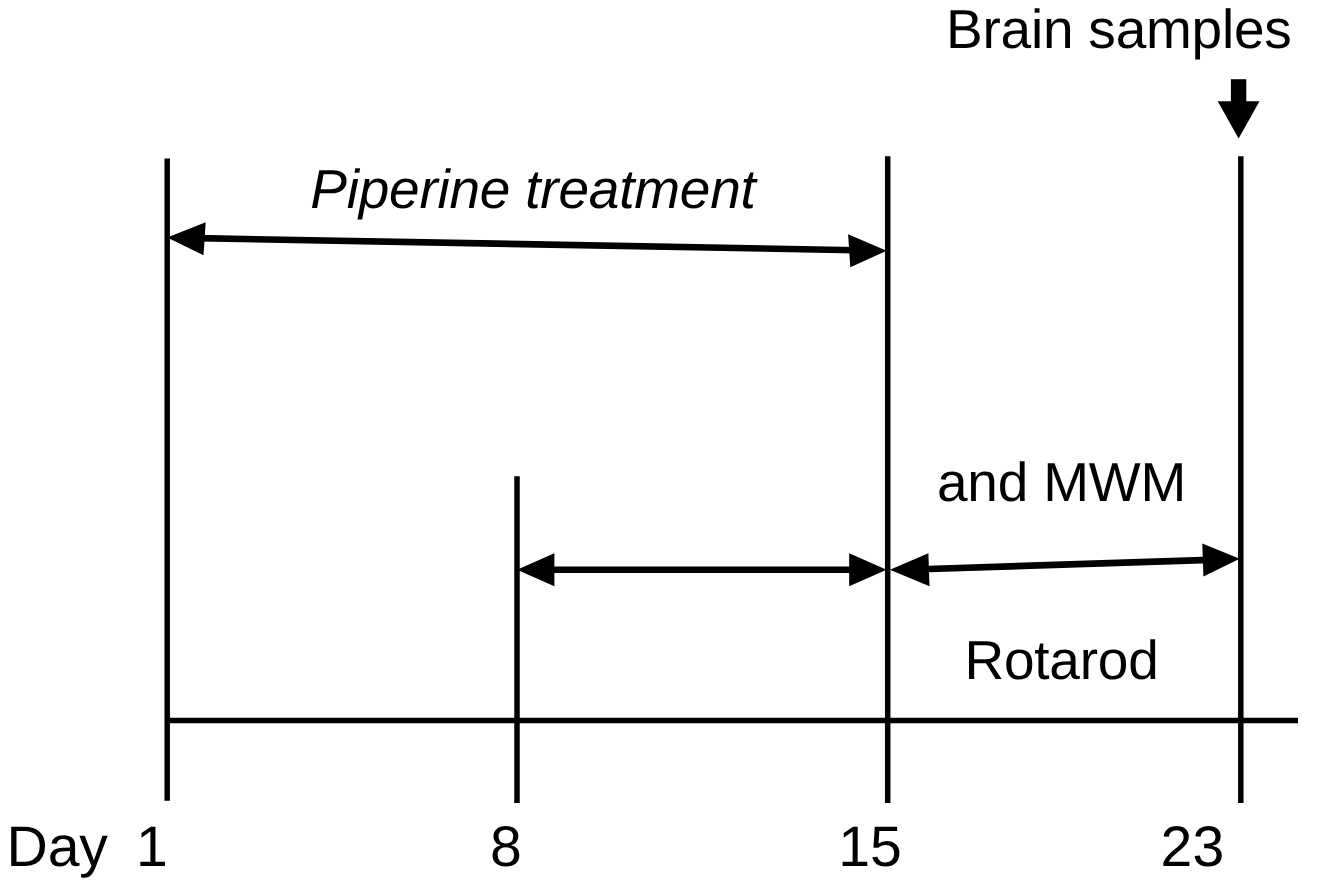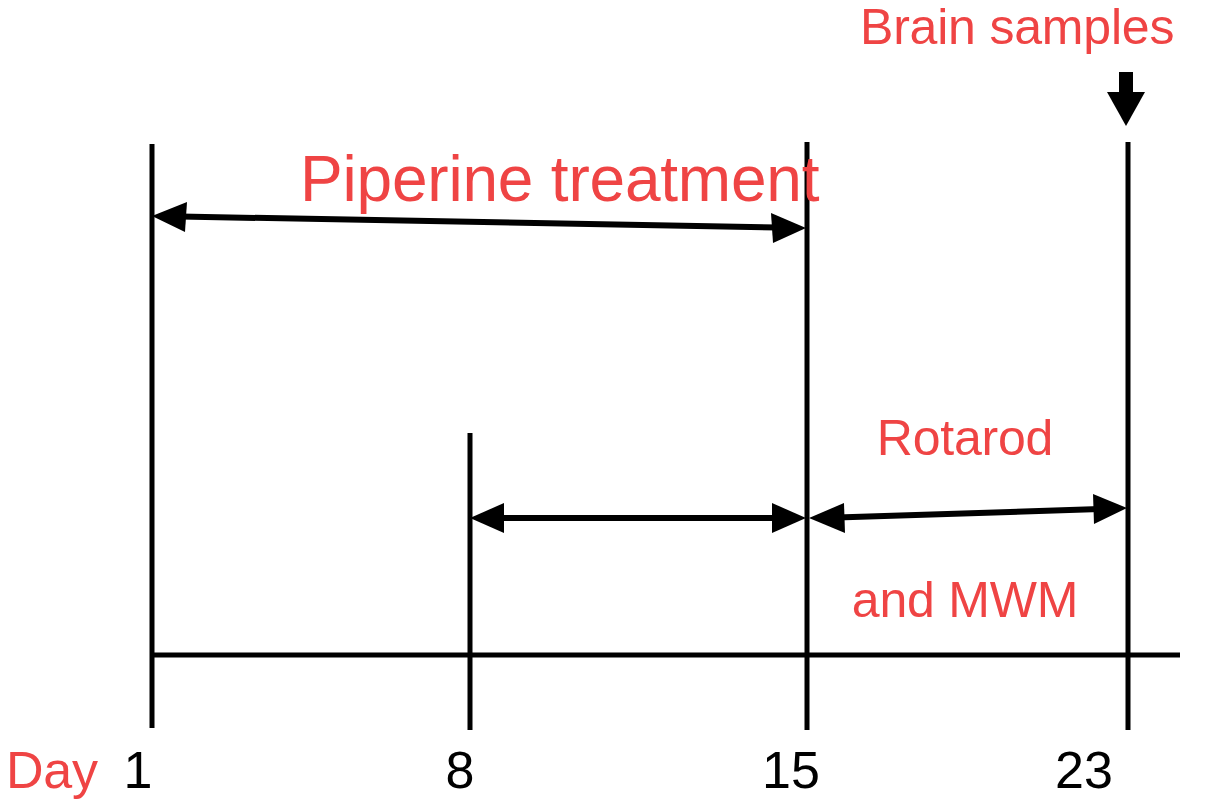--- a/index.html
+++ b/index.html
@@ -19,36 +19,37 @@
   }
   #figure svg {
     position: absolute;
     left: 0;
     top: 0;
     width: 1205px;
     height: 811px;
   }
   .fig-label {
     position: absolute;
-    color: #ef4444;
+    color: #000000;
     font-family: "Liberation Sans", "DejaVu Sans", sans-serif;
     font-weight: 400;
     white-space: pre;
     line-height: 1.0;
     letter-spacing: -0.2px;
   }
   .lbl-brain-samples {
     left: 860px;
     top: 2px;
     font-size: 50px;
   }
   .lbl-piperine {
-    left: 300px;
+    left: 282px;
     top: 147px;
-    font-size: 64px;
+    font-size: 50px;
+    font-style: italic;
   }
   .lbl-mptp {
     left: 515px;
     top: 443px;
     font-size: 50px;
   }
   .lbl-rotarod-block {
     left: 820px;
     top: 313px;
     width: 290px;
@@ -120,22 +121,22 @@
     </g>
 
   </svg>
 
   <div class="fig-label lbl-brain-samples">Brain samples</div>
 
   <div class="fig-label lbl-piperine">Piperine treatment</div>
 
 
   <div class="fig-label lbl-rotarod-block">
+    <div>and MWM</div>
     <div>Rotarod</div>
-    <div>and MWM</div>
   </div>
 
   <div class="fig-label lbl-day-word">Day</div>
 
   <div class="tick-label tick-d1">1</div>
 
   <div class="tick-label tick-d8">8</div>
 
   <div class="tick-label tick-d15">15</div>
 

